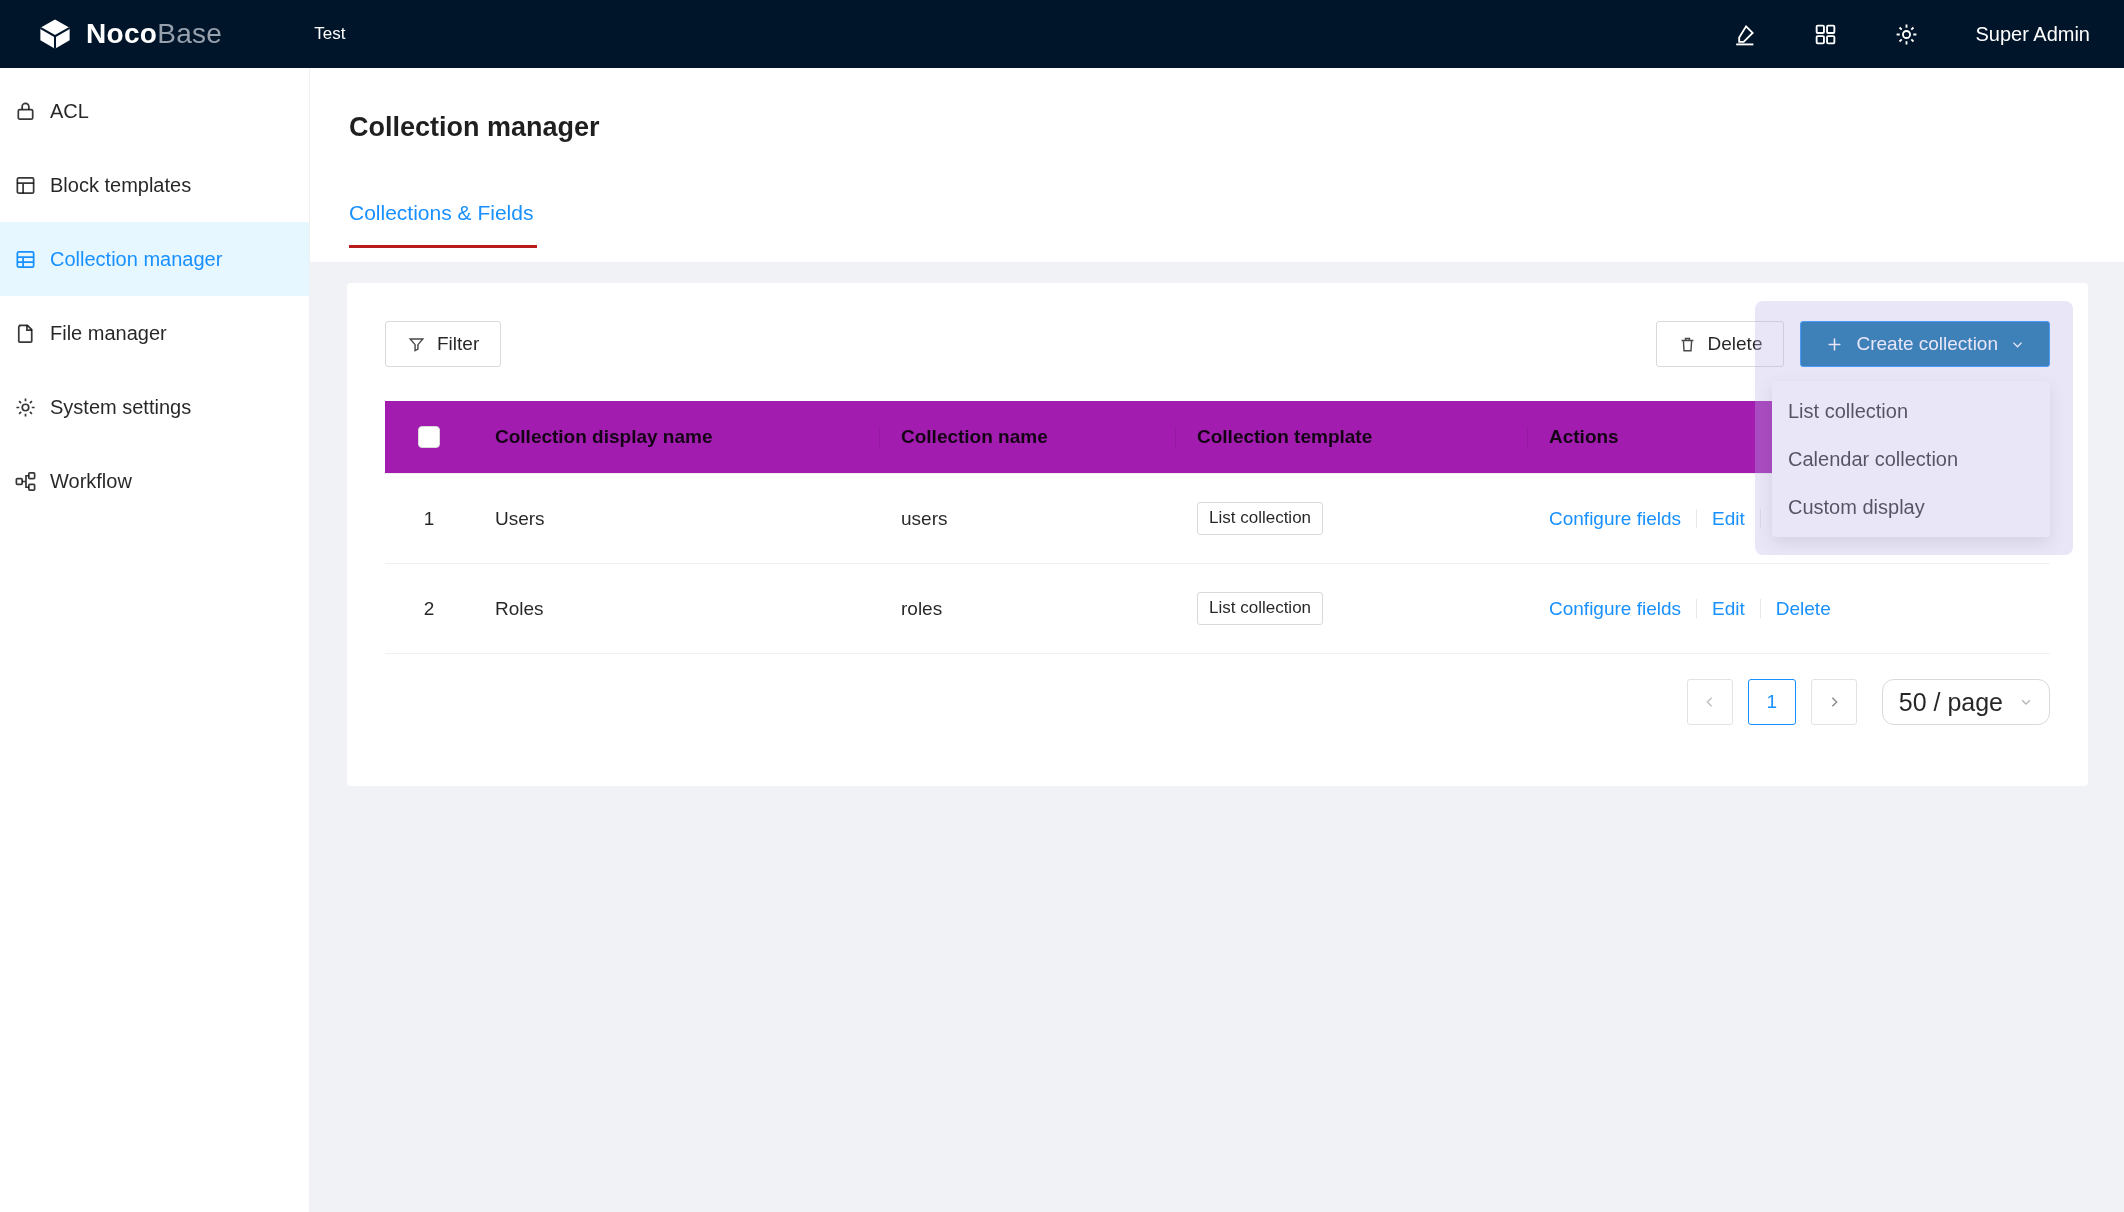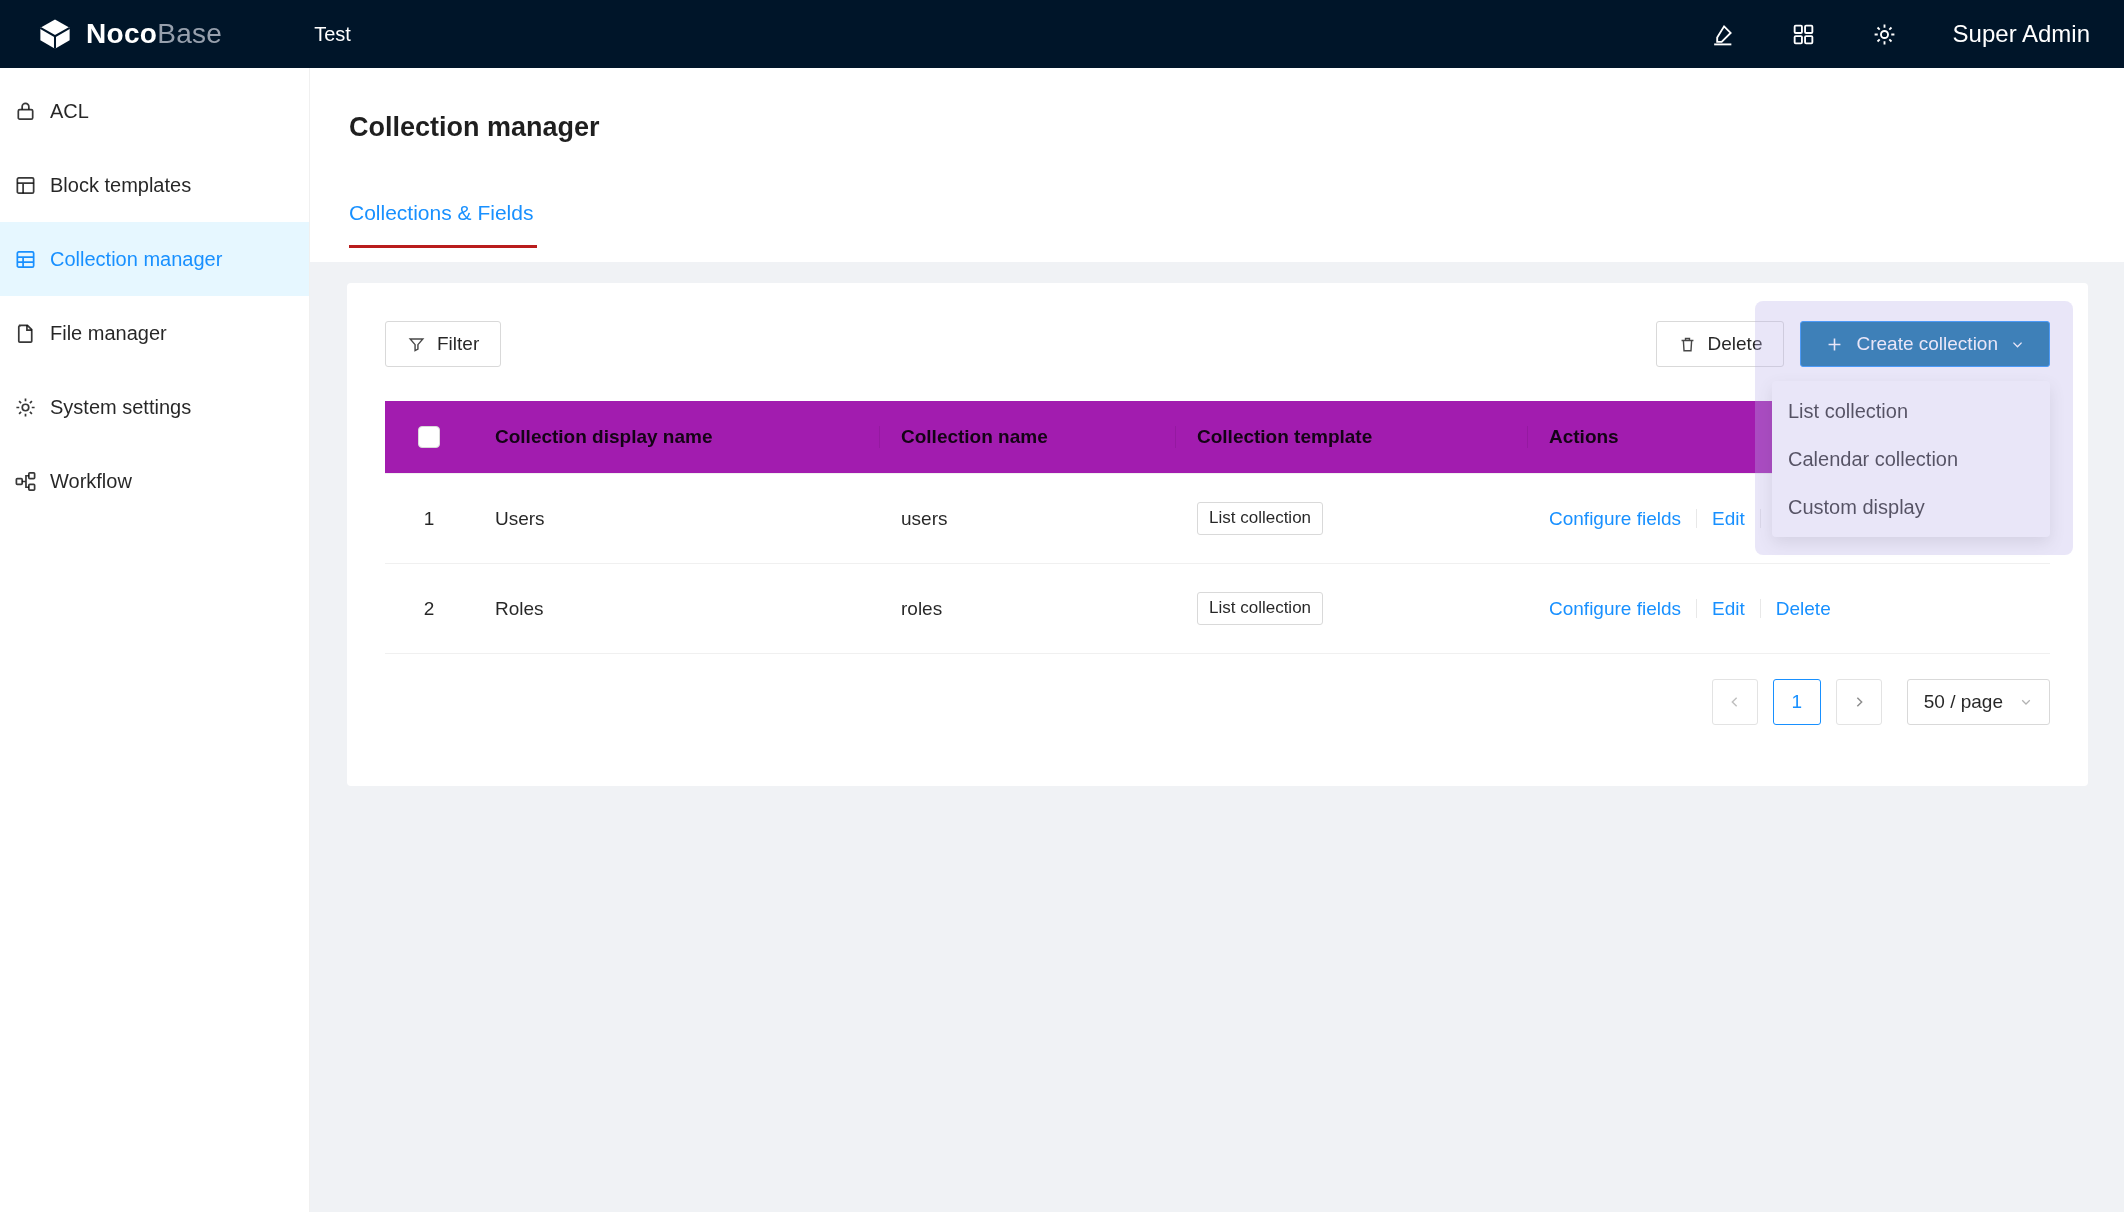--- a/index.html
+++ b/index.html
@@ -4,24 +4,24 @@
 <style>
   * { margin:0; padding:0; box-sizing:border-box; }
   body { font-family:"Liberation Sans", sans-serif; background:#fff; }
   .page { position:relative; width:2124px; height:1212px; overflow:hidden; background:#fff; }
 
   
   .topbar { height:68px; background:#001529; display:flex; align-items:center; padding:0 34px 0 37px; }
   .logo { display:flex; gap:13px; margin-right:92px; cursor:pointer; }
   .logo-text { font-size:28px; font-weight:700; color:#fff; letter-spacing:.3px; }
   .logo-text .base { color:#97a0ad; font-weight:400; }
-  .topnav-item { font-size:20px; color:#fff; cursor:pointer; }
+  .topnav-item { font-size:17px; color:#fff; cursor:pointer; }
   .top-right { margin-left:auto; display:flex; align-items:center; gap:56px; }
   .top-icon { width:25px; height:25px; color:#fff; cursor:pointer; display:inline-flex; }
-  .top-user { font-size:24px; color:#fff; cursor:pointer; }
+  .top-user { font-size:20px; color:#fff; cursor:pointer; }
   svg { display:block; }
 
   
   .bodyrow { display:flex; height:1144px; }
   .sidebar { width:310px; background:#fff; border-right:1px solid #f0f0f0; padding-top:6px; flex:none; }
   .side-item { height:74px; display:flex; align-items:center; gap:13px; padding-left:14px; font-size:20px;
                color:rgba(0,0,0,0.85); cursor:pointer; }
   .side-item .sicon { width:23px; height:23px; color:rgba(0,0,0,0.78); flex:none; }
   .side-item.active { background:#e6f7ff; color:#1890ff; }
   .side-item.active .sicon { color:#1890ff; }
@@ -65,22 +65,22 @@
 
   
   .pagination { display:flex; justify-content:flex-end; align-items:center; margin-top:25px; gap:15px; }
   .pg-btn { width:46px; height:46px; border:1px solid #e3e3e3; border-radius:3px; background:#fff;
             display:flex; align-items:center; justify-content:center; cursor:pointer; }
   .pg-btn svg { width:16px; height:16px; }
   .pg-prev { color:rgba(0,0,0,0.25); }
   .pg-next { color:rgba(0,0,0,0.45); }
   .pg-current { width:48px; height:46px; border:1px solid #1890ff; border-radius:3px; background:#fff;
                 color:#1890ff; font-size:19px; display:flex; align-items:center; justify-content:center; cursor:pointer; }
-  .pg-size { height:46px; border:1px solid #d9d9d9; border-radius:3px; background:#fff; display:flex;
-             align-items:center; gap:16px; padding:0 16px; font-size:19px; color:rgba(0,0,0,0.85);
+  .pg-size { height:46px; border:1px solid #d9d9d9; border-radius:12px; background:#fff; display:flex;
+             align-items:center; gap:16px; padding:0 16px; font-size:25px; color:rgba(0,0,0,0.85);
              margin-left:10px; cursor:pointer; }
   .pg-size svg { width:14px; height:14px; color:rgba(0,0,0,0.3); }
 
   
   .create-menu { position:absolute; left:1772px; top:381px; width:278px; background:#fff; border-radius:4px;
                  box-shadow:0 6px 16px rgba(0,0,0,0.12); padding:6px 0; z-index:20; }
   .menu-item { height:48px; display:flex; align-items:center; padding:0 16px; font-size:20px;
                color:rgba(0,0,0,0.85); cursor:pointer; }
   .tour-tint { position:absolute; left:1755px; top:301px; width:318px; height:254px;
                background:rgba(186,178,233,0.32); border-radius:8px; z-index:30; pointer-events:none; }

